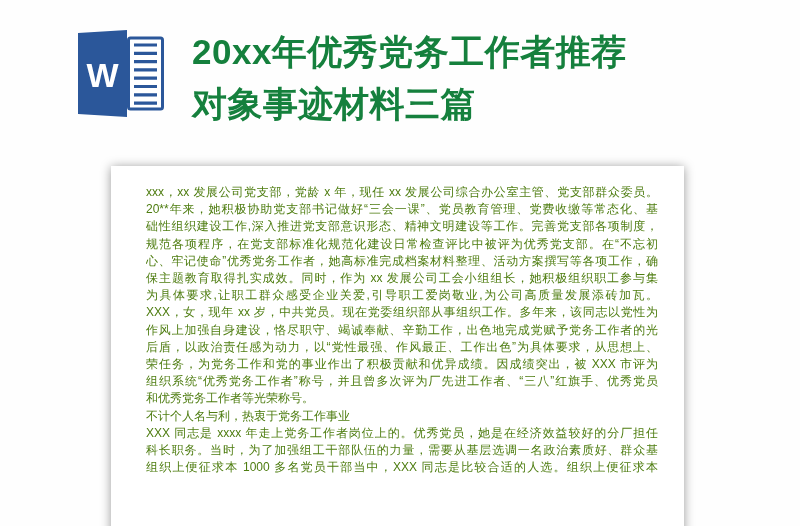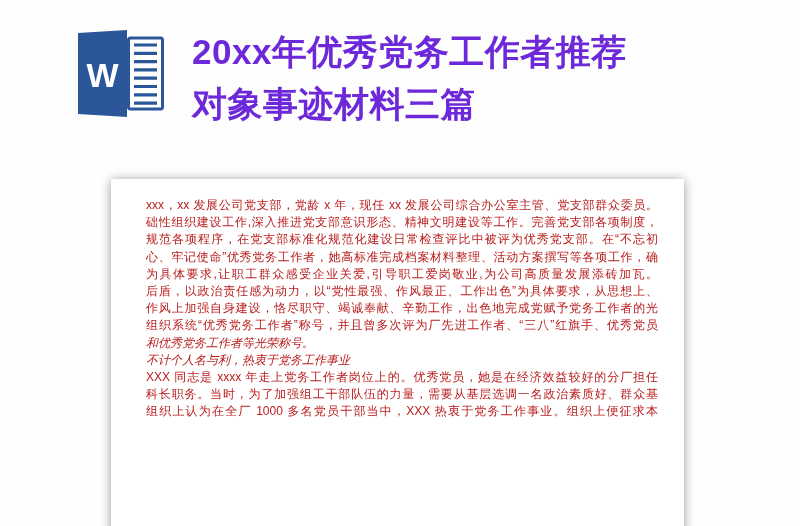--- a/index.html
+++ b/index.html
@@ -22,76 +22,79 @@
     align-items: flex-start;
     padding: 26px 0 0 78px;
   }
   .word-icon {
     width: 88px;
     height: 90px;
     margin-top: 3px;
     flex: 0 0 auto;
   }
   .page-title {
-    margin: 0 0 13px 26px;
+    margin: 0 0 0 26px;
     max-width: 455px;
     font-size: 35px;
     line-height: 52px;
     font-weight: bold;
-    color: #6d28d9;
+    color: #15803d;
     letter-spacing: 0.5px;
   }
   .paper {
     box-sizing: border-box;
     width: 573px;
     margin: 36px 0 0 111px;
     min-height: 420px;
     background: #ffffff;
     box-shadow: 0 1px 10px rgba(0,0,0,0.40);
     padding: 18px 26px 40px 35px;
   }
   .doc-line {
     font-size: 12px;
     line-height: 17.2px;
-    color: #b91c1c;
+    color: #4d7c0f;
     text-align: justify;
     text-align-last: justify;
     white-space: normal;
     overflow: hidden;
   }
   .doc-line.short {
     text-align: right;
     text-align-last: left;
-    font-style: italic;
   }
 </style>
 </head>
 <body>
 
 <div class="stage">
 
   <header class="doc-header">
     <svg class="word-icon" viewBox="0 0 88 90" aria-hidden="true">
       <rect x="50.5" y="9" width="34" height="71" rx="2" fill="#ffffff" stroke-width="3" stroke="#2B579A"></rect>
       <path d="M56 16 H79 M56 24.3 H79 M56 32.6 H79 M56 40.9 H79 M56 49.2 H79 M56 57.5 H79 M56 65.8 H79 M56 74.1 H79" fill="none" stroke-width="3.2" stroke="#2B579A"></path>
       <polygon points="0,4 49,1 49,88 0,85" fill="#2B579A"></polygon>
       <text x="24.5" y="58" text-anchor="middle" font-size="34" font-weight="bold" fill="#ffffff">W</text>
     </svg>
     <h1 class="page-title">20xx年优秀党务工作者推荐对象事迹材料三篇</h1>
   </header>
 
   <main class="paper">
     <div class="doc-line">xxx，xx 发展公司党支部，党龄 x 年，现任 xx 发展公司综合办公室主管、党支部群众委员。</div>
+    <div class="doc-line">20**年来，她积极协助党支部书记做好“三会一课”、党员教育管理、党费收缴等常态化、基</div>
     <div class="doc-line">础性组织建设工作,深入推进党支部意识形态、精神文明建设等工作。完善党支部各项制度，</div>
     <div class="doc-line">规范各项程序，在党支部标准化规范化建设日常检查评比中被评为优秀党支部。在“不忘初</div>
     <div class="doc-line">心、牢记使命”优秀党务工作者，她高标准完成档案材料整理、活动方案撰写等各项工作，确</div>
+    <div class="doc-line">保主题教育取得扎实成效。同时，作为 xx 发展公司工会小组组长，她积极组织职工参与集</div>
     <div class="doc-line">为具体要求,让职工群众感受企业关爱,引导职工爱岗敬业,为公司高质量发展添砖加瓦。</div>
+    <div class="doc-line">XXX，女，现年 xx 岁，中共党员。现在党委组织部从事组织工作。多年来，该同志以党性为</div>
+    <div class="doc-line">作风上加强自身建设，恪尽职守、竭诚奉献、辛勤工作，出色地完成党赋予党务工作者的光</div>
     <div class="doc-line">后盾，以政治责任感为动力，以“党性最强、作风最正、工作出色”为具体要求，从思想上、</div>
-    <div class="doc-line">作风上加强自身建设，恪尽职守、竭诚奉献、辛勤工作，出色地完成党赋予党务工作者的光</div>
+    <div class="doc-line">荣任务，为党务工作和党的事业作出了积极贡献和优异成绩。因成绩突出，被 XXX 市评为</div>
     <div class="doc-line">组织系统“优秀党务工作者”称号，并且曾多次评为厂先进工作者、“三八”红旗手、优秀党员</div>
     <div class="doc-line short">和优秀党务工作者等光荣称号。</div>
     <div class="doc-line short">不计个人名与利，热衷于党务工作事业</div>
     <div class="doc-line">XXX 同志是 xxxx 年走上党务工作者岗位上的。优秀党员，她是在经济效益较好的分厂担任</div>
     <div class="doc-line">科长职务。当时，为了加强组工干部队伍的力量，需要从基层选调一名政治素质好、群众基</div>
-    <div class="doc-line">组织上认为在全厂 1000 多名党员干部当中，XXX 热衷于党务工作事业。组织上便征求本</div>
+    <div class="doc-line">组织上便征求本 1000 多名党员干部当中，XXX 同志是比较合适的人选。组织上便征求本</div>
   </main>
 
 </div>
 
 </body></html>

